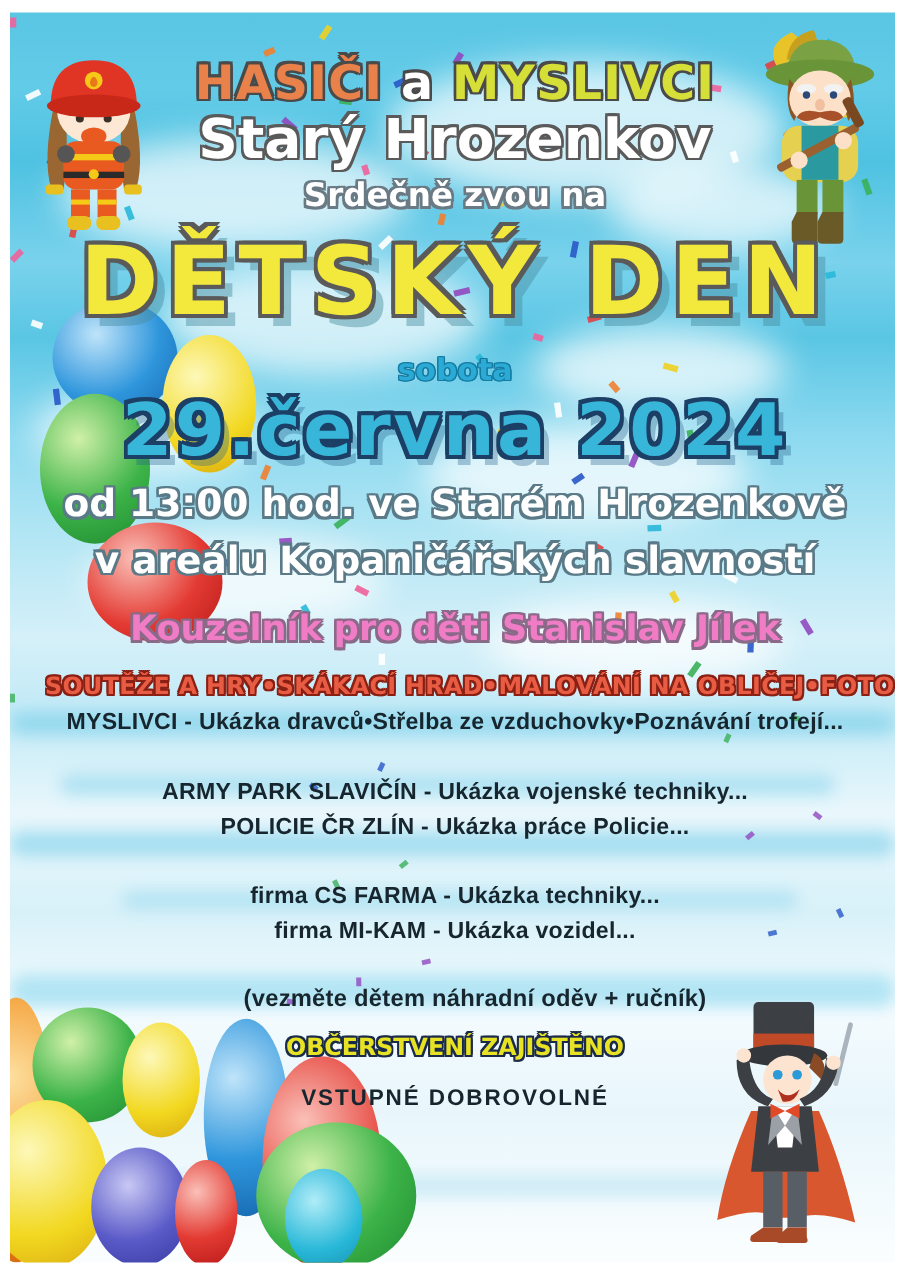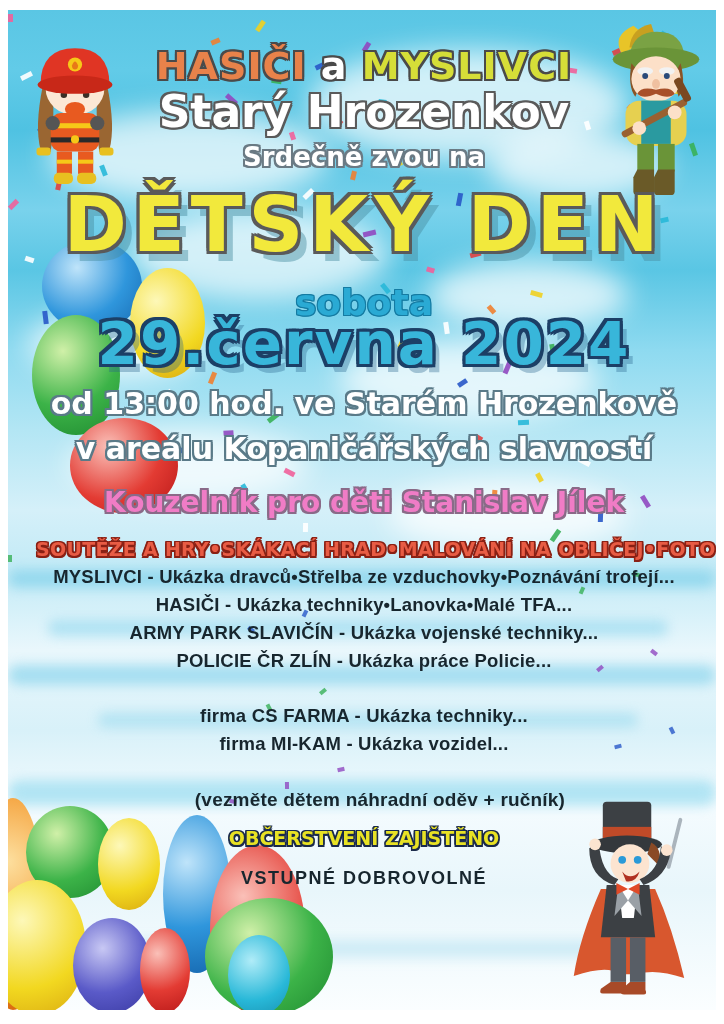--- a/index.html
+++ b/index.html
@@ -35,21 +35,21 @@
       var(--ow) 0 0 var(--oc),
       0 calc(-1*var(--ow)) 0 var(--oc),
       0 var(--ow) 0 var(--oc);}
   .organizers{top:34px;font-size:38px;letter-spacing:1px;}
   .town{top:76px;font-size:44px;color:#ffffff;--oc:#5a5a5a;}
   .invite{top:132px;font-size:26px;color:#ffffff;--oc:#6a7a84;}
   .title{top:170px;font-size:76px;letter-spacing:6px;color:#f2e93c;
     text-shadow:-3px -3px 0 #5a5a5a,3px -3px 0 #5a5a5a,-3px 3px 0 #5a5a5a,3px 3px 0 #5a5a5a,
       -3px 0 0 #5a5a5a,3px 0 0 #5a5a5a,0 -3px 0 #5a5a5a,0 3px 0 #5a5a5a,
       9px 10px 0 rgba(70,140,160,.45);}
-  .day{top:272px;font-size:36px;color:#2aaad4;--oc:#157ba2;--ow:1px;}
+  .day{top:272px;font-size:24px;color:#2aaad4;--oc:#157ba2;--ow:1px;}
   .date{top:300px;font-size:58px;letter-spacing:2px;color:#38b6da;
     text-shadow:-3px -3px 0 #1c3f66,3px -3px 0 #1c3f66,-3px 3px 0 #1c3f66,3px 3px 0 #1c3f66,
       -3px 0 0 #1c3f66,3px 0 0 #1c3f66,0 -3px 0 #1c3f66,0 3px 0 #1c3f66,
       7px 8px 0 rgba(40,100,140,.35);}
   .timeplace{top:376px;font-size:30px;color:#ffffff;--oc:#5a7a88;}
   .venue{top:421px;font-size:30px;color:#ffffff;--oc:#5a7a88;}
   .magline{top:476px;font-size:28px;color:#f07cc6;--oc:#8a6a88;}
   .acts{top:528px;font-size:19px;color:#e85c44;--oc:#8a2014;--ow:1.5px;letter-spacing:.3px;}
   .foam{top:751px;text-decoration:underline;text-decoration-thickness:2px;text-underline-offset:3px;font-size:19px;}
   .note{top:779px;font-size:19px;padding-left:16px;}
@@ -187,21 +187,20 @@
   <div class="line head ol invite">Srdečně zvou na</div>
   <div class="line head title">DĚTSKÝ DEN</div>
   <div class="line head ol day">sobota</div>
   <div class="line head date">29.června 2024</div>
   <div class="line head ol timeplace">od 13:00 hod. ve Starém Hrozenkově</div>
   <div class="line head ol venue">v areálu Kopaničářských slavností</div>
   <div class="line head ol magline">Kouzelník pro děti Stanislav Jílek</div>
   <div class="line head ol acts">SOUTĚŽE A HRY•SKÁKACÍ HRAD•MALOVÁNÍ NA OBLIČEJ•FOTOKOUTEK...</div>
 
   <div class="line prog" style="top:556px;">MYSLIVCI - Ukázka dravců•Střelba ze vzduchovky•Poznávání trofejí...</div>
-  <div class="line prog" style="top:584px;">HASIČI - Ukázka techniky•Lanovka•Malé TFA...</div>
   <div class="line prog" style="top:612px;">ARMY PARK SLAVIČÍN - Ukázka vojenské techniky...</div>
   <div class="line prog" style="top:640px;">POLICIE ČR ZLÍN - Ukázka práce Policie...</div>
   <div class="line prog" style="top:695px;">firma CS FARMA - Ukázka techniky...</div>
   <div class="line prog" style="top:723px;">firma MI-KAM - Ukázka vozidel...</div>
 
   <div class="line prog note">(vezměte dětem náhradní oděv + ručník)</div>
   <div class="line ol refr">OBČERSTVENÍ ZAJIŠTĚNO</div>
   <div class="line prog entry">VSTUPNÉ DOBROVOLNÉ</div>
 
 <div class="cf" style="left: 0px; top: 4px; width: 5px; height: 8px; background: rgb(240, 96, 154); transform: rotate(0deg); opacity: 0.9;"></div>

